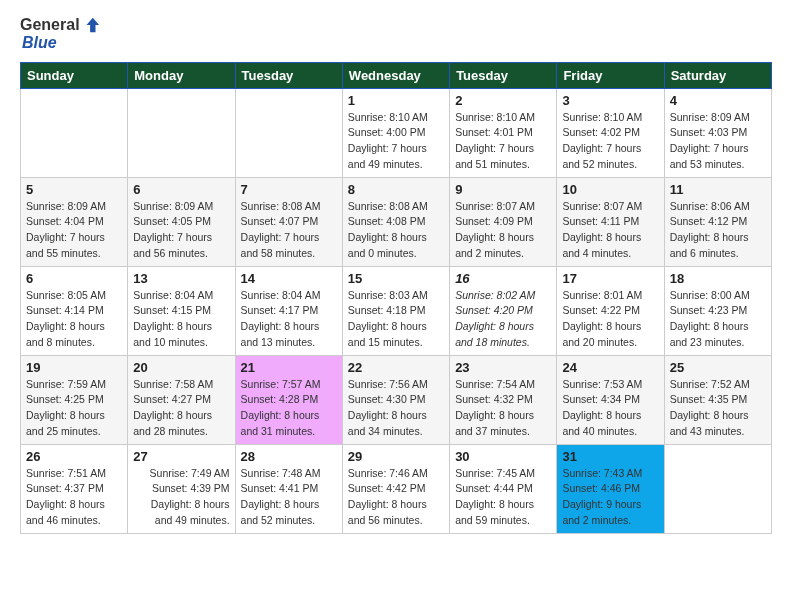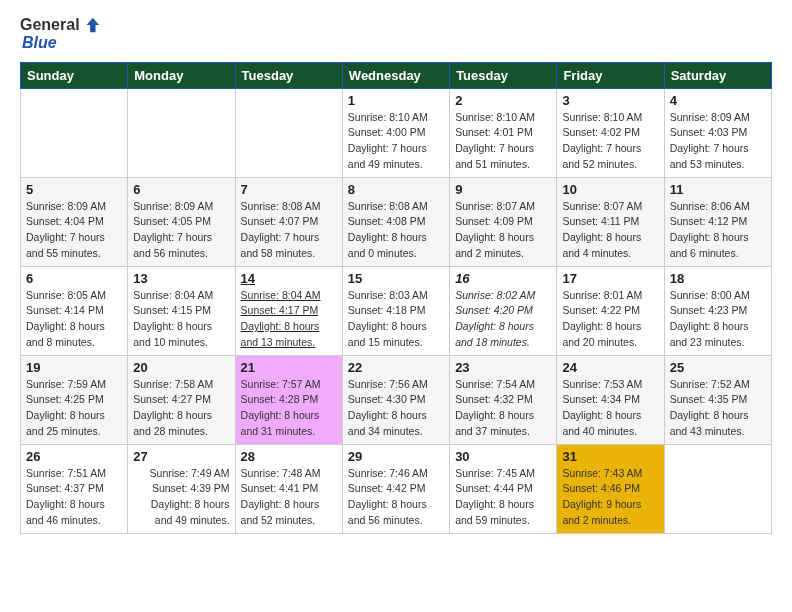--- a/index.html
+++ b/index.html
@@ -209,21 +209,21 @@
 Daylight: 8 hours
 and 8 minutes.</div>
           </td>
           <td style="background: rgb(255, 255, 255);">
             <span class="day-number">13</span>
             <div class="day-detail" style="white-space: pre-line;">Sunrise: 8:04 AM
 Sunset: 4:15 PM
 Daylight: 8 hours
 and 10 minutes.</div>
           </td>
-          <td style="background: rgb(255, 255, 255); text-decoration: underline;">
+          <td style="background: rgb(255, 255, 255);">
             <span class="day-number">14</span>
             <div class="day-detail" style="white-space: pre-line;">Sunrise: 8:04 AM
 Sunset: 4:17 PM
 Daylight: 8 hours
 and 13 minutes.</div>
           </td>
           <td style="background: rgb(255, 255, 255);">
             <span class="day-number">15</span>
             <div class="day-detail" style="white-space: pre-line;">Sunrise: 8:03 AM
 Sunset: 4:18 PM
@@ -332,21 +332,21 @@
 Daylight: 8 hours
 and 56 minutes.</div>
           </td>
           <td style="background: rgb(255, 255, 255);">
             <span class="day-number">30</span>
             <div class="day-detail" style="white-space: pre-line;">Sunrise: 7:45 AM
 Sunset: 4:44 PM
 Daylight: 8 hours
 and 59 minutes.</div>
           </td>
-          <td style="background: #eab308;">
+          <td style="background: #0ea5e9;">
             <span class="day-number">31</span>
             <div class="day-detail" style="white-space: pre-line;">Sunrise: 7:43 AM
 Sunset: 4:46 PM
 Daylight: 9 hours
 and 2 minutes.</div>
           </td>
           <td class="empty"></td>
         </tr>
       </tbody>
   </table>

